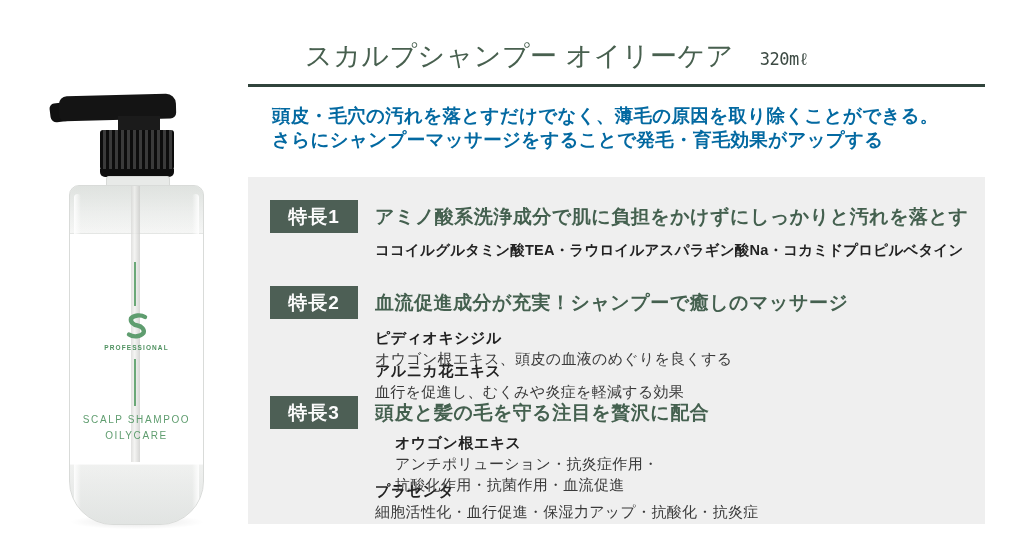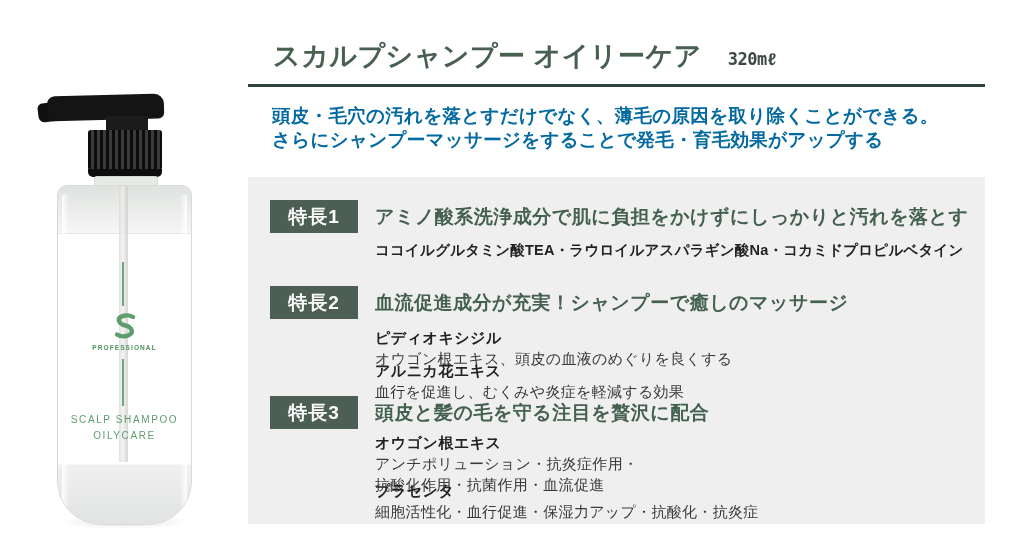--- a/index.html
+++ b/index.html
@@ -2,21 +2,21 @@
 <html><head>
 <meta charset="utf-8">
 <style>
   html,body{margin:0;padding:0;}
   body{
     width:1010px;height:551px;position:relative;background:#ffffff;
     font-family:"Liberation Sans","DejaVu Sans",sans-serif;
     overflow:hidden;
   }
   
-  .photo{position:absolute;left:0;top:0;width:248px;height:551px;background:#fff;}
+  .photo{position:absolute;left:12px;top:0;width:248px;height:551px;background:#fff;}
   .pump-head{position:absolute;left:47px;top:95px;width:117px;height:25px;background:#141414;border-radius:8px 10px 6px 6px;transform:rotate(-1.5deg);}
   .pump-spout{position:absolute;left:38px;top:102px;width:34px;height:19px;background:#101010;border-radius:5px 0 2px 6px;transform:rotate(-7deg);}
   .pump-join{position:absolute;left:106px;top:116px;width:42px;height:18px;background:#1b1b1b;}
   .pump-collar{
     position:absolute;left:88px;top:130px;width:74px;height:42px;border-radius:3px 3px 5px 5px;
     background:repeating-linear-gradient(90deg,#0c0c0c 0 3px,#3a3a3a 3px 6px);
   }
   .pump-collar-base{position:absolute;left:88px;top:169px;width:74px;height:8px;background:#0e0e0e;border-radius:0 0 5px 5px;}
   .bottle-neck{position:absolute;left:94px;top:176px;width:62px;height:12px;background:#e8eae8;border:1px solid #d7d9d7;border-bottom:none;border-radius:3px 3px 0 0;}
   .bottle-shadow{position:absolute;left:52px;top:514px;width:146px;height:16px;background:radial-gradient(ellipse at center,rgba(0,0,0,0.10),rgba(0,0,0,0) 65%);}
@@ -34,35 +34,35 @@
   .bottle .hl-right{position:absolute;right:4px;top:8px;width:7px;height:320px;background:linear-gradient(270deg,rgba(255,255,255,0.9),rgba(255,255,255,0));border-radius:6px;}
   .label{position:absolute;left:0;top:0;width:100%;height:100%;text-align:center;}
   .label .vline-top{position:absolute;left:64px;top:76px;width:2px;height:44px;background:#6ba878;}
   .label .logo{position:absolute;left:0;top:124px;width:100%;display:flex;justify-content:center;}
   .label .brand{position:absolute;left:0;top:158px;width:100%;font-size:6.5px;font-weight:bold;letter-spacing:1.1px;color:#4f9160;}
   .label .vline-bottom{position:absolute;left:64px;top:173px;width:2px;height:47px;background:#6ba878;}
   .label .lab1{position:absolute;left:0;top:228px;width:100%;font-size:10px;letter-spacing:1.6px;color:#5f9d6f;}
   .label .lab2{position:absolute;left:0;top:244px;width:100%;font-size:10px;letter-spacing:1.6px;color:#5f9d6f;}
   
   .title-row{position:absolute;left:273px;top:38px;display:flex;align-items:baseline;white-space:nowrap;}
-  .title{font-size:27px;font-weight:bold;color:#48604f;letter-spacing:.5px;}
-  .volume{margin-left:26px;font-size:17px;font-weight:bold;color:#3c4a43;font-family:"DejaVu Sans Mono","Liberation Mono",monospace;letter-spacing:-.5px;}
+  .title{font-size:27px;font-weight:normal;color:#48604f;letter-spacing:.5px;margin-left:32px;}
+  .volume{margin-left:26px;font-size:17px;font-weight:normal;color:#3c4a43;font-family:"DejaVu Sans Mono","Liberation Mono",monospace;letter-spacing:-.5px;}
   .divider{position:absolute;left:248px;top:84px;width:737px;height:3px;background:#31443c;}
   .desc{position:absolute;left:272px;top:104px;font-size:18.5px;font-weight:bold;color:#0369a1;line-height:24px;letter-spacing:.3px;white-space:nowrap;}
   .panel{position:absolute;left:248px;top:177px;width:737px;height:347px;background:#efefef;}
   .f-head{position:absolute;left:22px;display:flex;align-items:center;white-space:nowrap;}
   .badge{width:88px;height:33px;display:flex;align-items:center;justify-content:center;background:#4d5f55;color:#fbfbfb;font-size:19px;font-weight:bold;letter-spacing:1px;flex:0 0 auto;}
   .f-heading{margin-left:17px;font-size:19px;font-weight:bold;color:#44604f;letter-spacing:.5px;}
   .f-note{position:absolute;left:127px;font-size:14.5px;font-weight:bold;color:#222;letter-spacing:.2px;white-space:nowrap;}
   .frow{position:absolute;left:127px;display:flex;align-items:flex-start;white-space:nowrap;flex-direction:column;}
   .term{width:152px;flex:0 0 auto;font-size:15px;font-weight:bold;color:#222;letter-spacing:.5px;}
   .rdesc{font-size:15px;color:#3a3a3a;letter-spacing:.3px;white-space:pre-line;line-height:21px;}
   .pos-f1{top:23px;} .pos-f1note{top:64px;}
   .pos-f2{top:109px;} .pos-f2r1{top:152px;} .pos-f2r2{top:185px;}
-  .pos-f3{top:219px;} .pos-f3r1{top:257px;} .pos-f3r2{top:305px;}
+  .pos-f3{top:219px;} .pos-f3r1{top:257px;margin-left:20px;} .pos-f3r2{top:305px;}
 </style>
 </head>
 <body>
 
 <div class="photo">
   <div class="pump-spout"></div>
   <div class="pump-head"></div>
   <div class="pump-join"></div>
   <div class="pump-collar"></div>
   <div class="pump-collar-base"></div>

